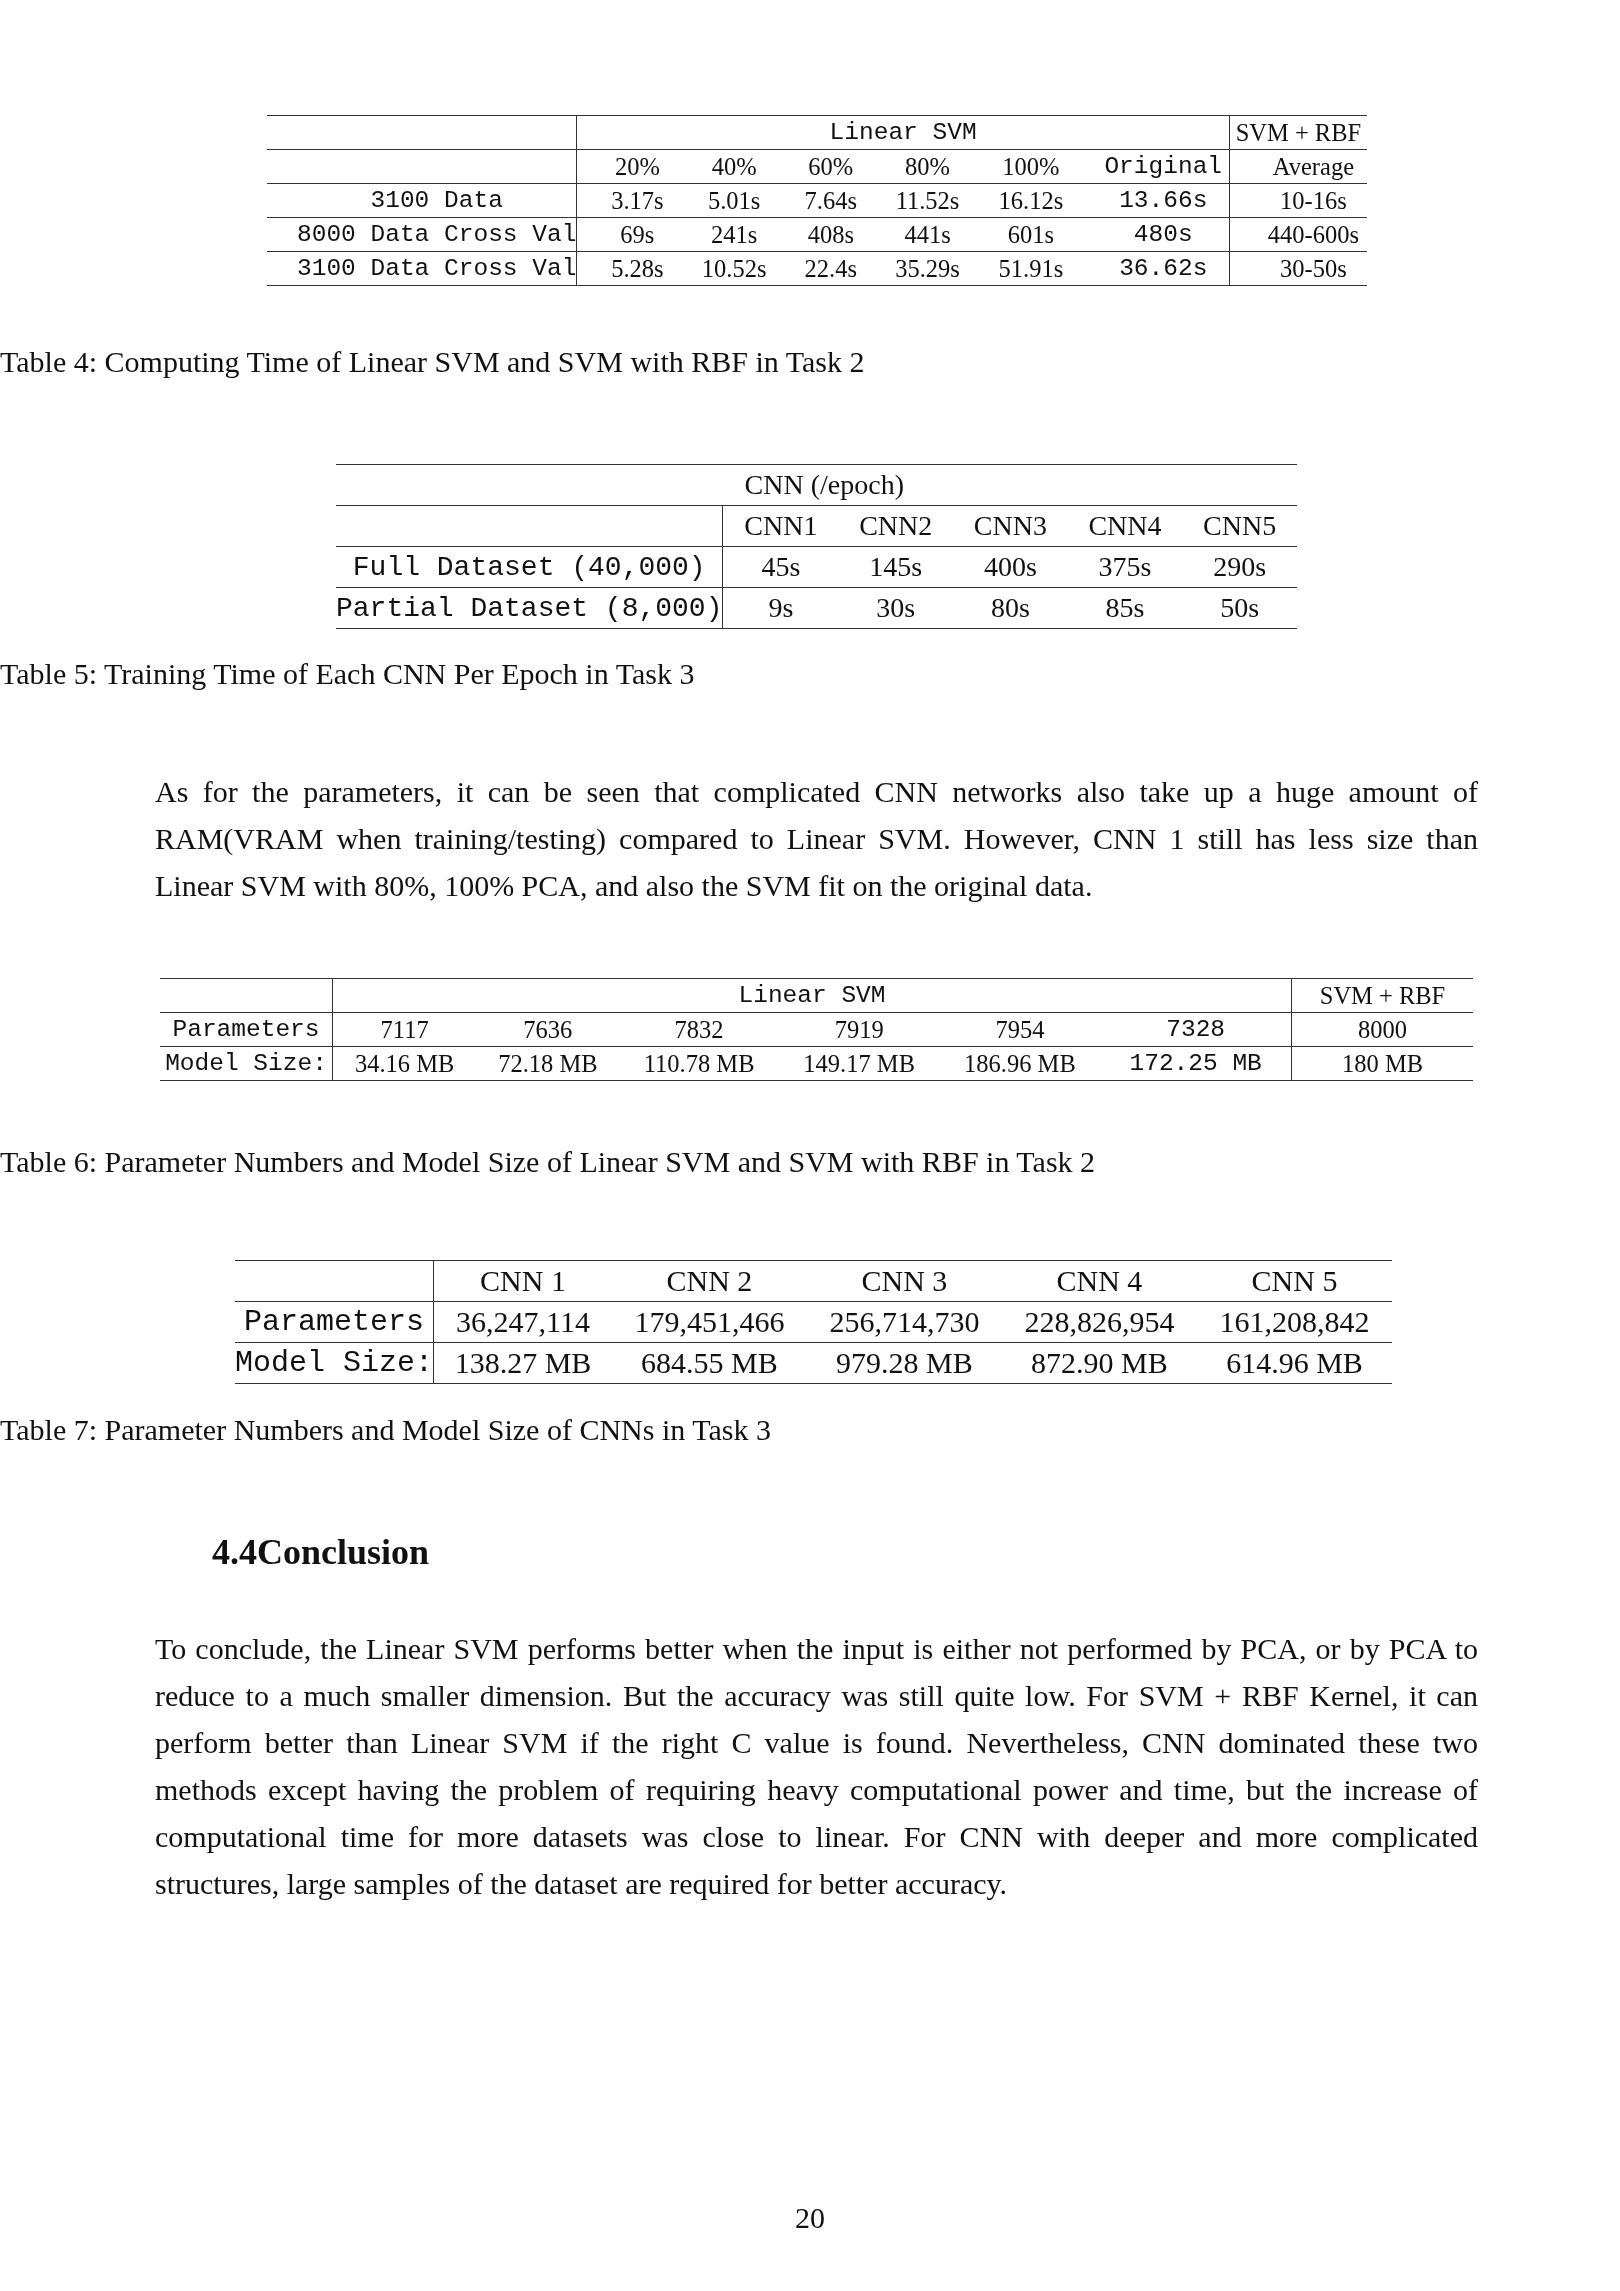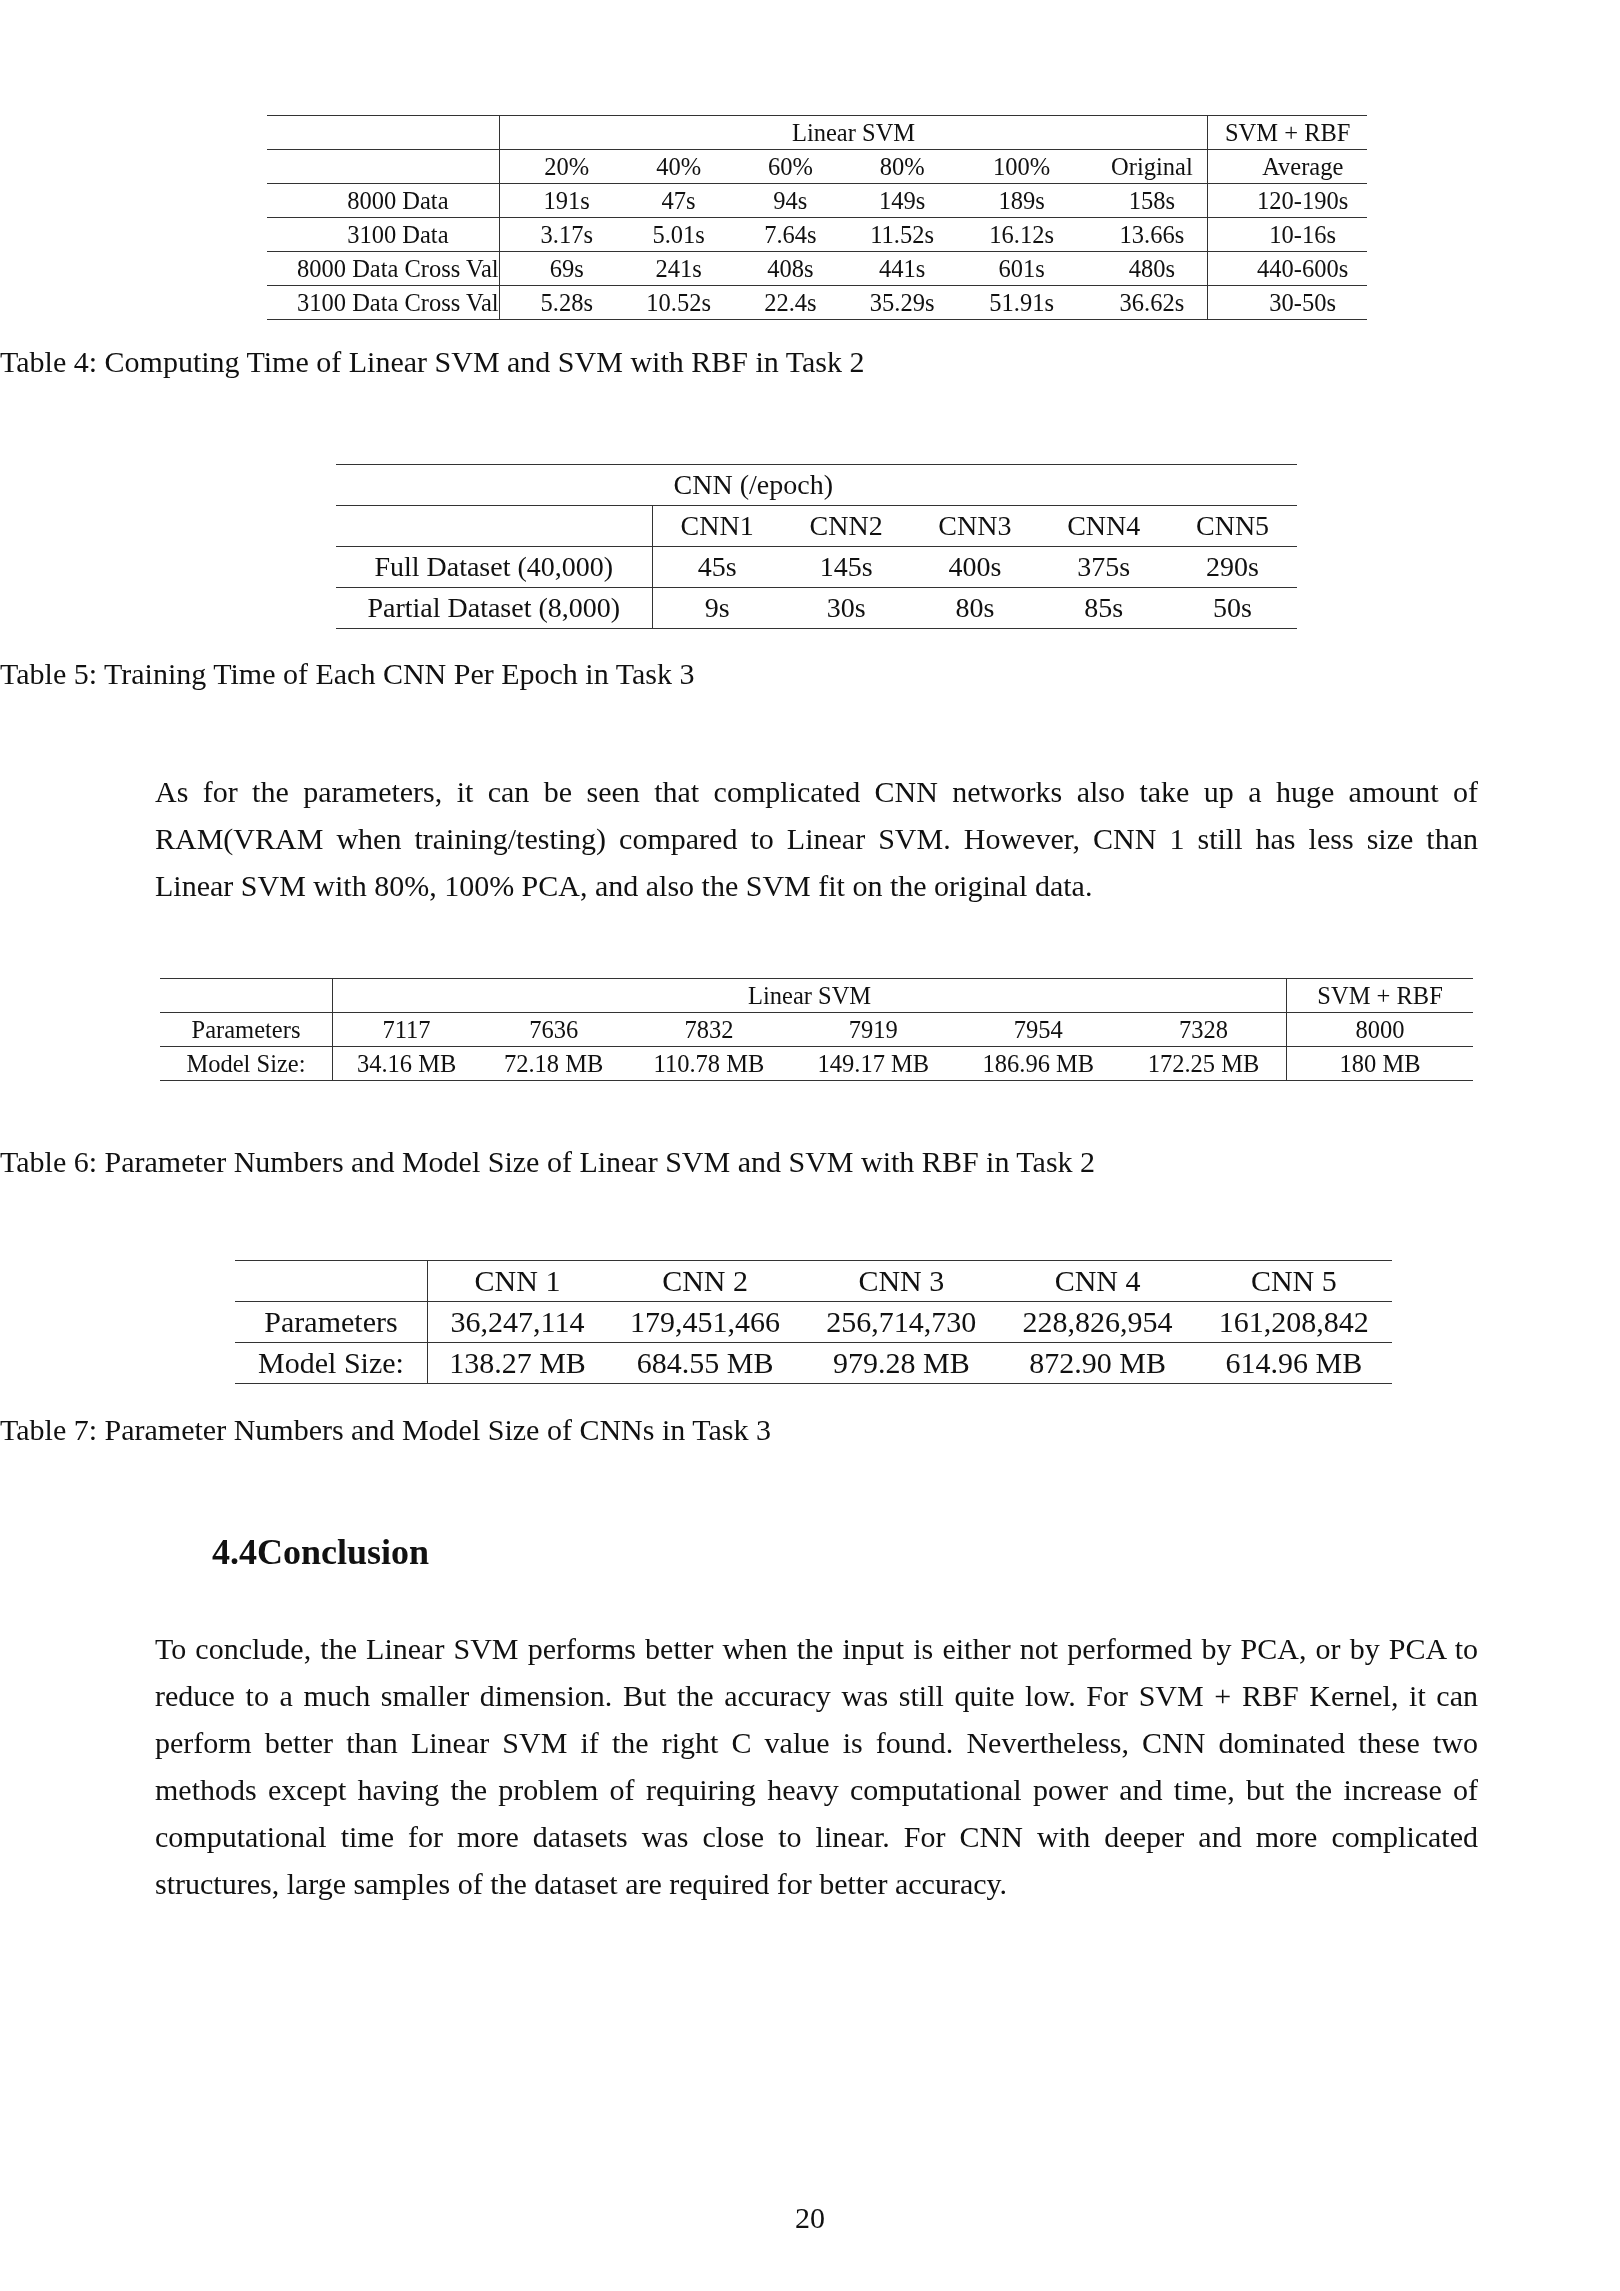--- a/index.html
+++ b/index.html
@@ -4,21 +4,21 @@
 <style>
   html, body { margin: 0; padding: 0; background: #ffffff; }
   body {
     width: 1620px; height: 2292px; position: relative; overflow: hidden;
     font-family: "Liberation Serif", "DejaVu Serif", serif; color: #111;
   }
   .abs { position: absolute; }
   table { border-collapse: collapse; }
   td { padding: 0; text-align: center; white-space: nowrap; }
   .caption { position: absolute; left: 0; width: 1620px; text-align: left; font-size: 30px; }
-  .rt { border-right: 1.5px solid #333; }
+  .rt { border-right: 1.5px solid #333; font-family: Liberation Mono, monospace; }
 
   
   #t4 { left: 267px; top: 115px; width: 1100px; font-size: 24.5px; }
   #t4 td { height: 33px; }
   #t4 tr.row-b td { border-top: 1.5px solid #333; padding-left: 30px; }
   #t4 tr.last td { border-bottom: 1.8px solid #333; }
   #t4 tr.first td { border-top: 1.8px solid #333; }
 
   
   #t5 { left: 336px; top: 464px; width: 961px; font-size: 28px; }
@@ -60,30 +60,20 @@
     <td class="rt"></td>
     <td>20%</td>
     <td>40%</td>
     <td>60%</td>
     <td>80%</td>
     <td>100%</td>
     <td class="rt">Original</td>
     <td>Average</td>
   </tr>
   <tr class="row-b">
-    <td class="rt">8000 Data</td>
-    <td>191s</td>
-    <td>47s</td>
-    <td>94s</td>
-    <td>149s</td>
-    <td>189s</td>
-    <td class="rt">158s</td>
-    <td>120-190s</td>
-  </tr>
-  <tr class="row-b">
     <td class="rt">3100 Data</td>
     <td>3.17s</td>
     <td>5.01s</td>
     <td>7.64s</td>
     <td>11.52s</td>
     <td>16.12s</td>
     <td class="rt">13.66s</td>
     <td>10-16s</td>
   </tr>
   <tr class="row-b">

